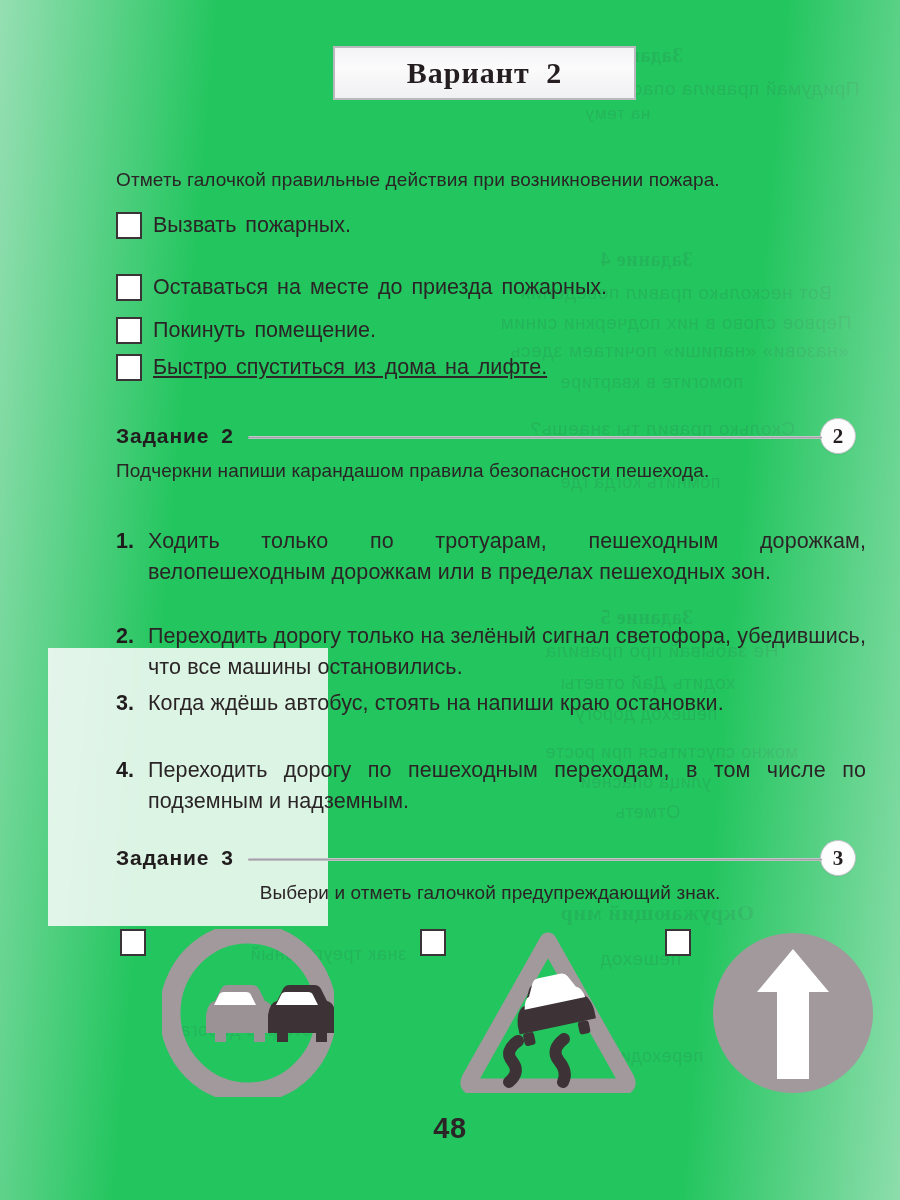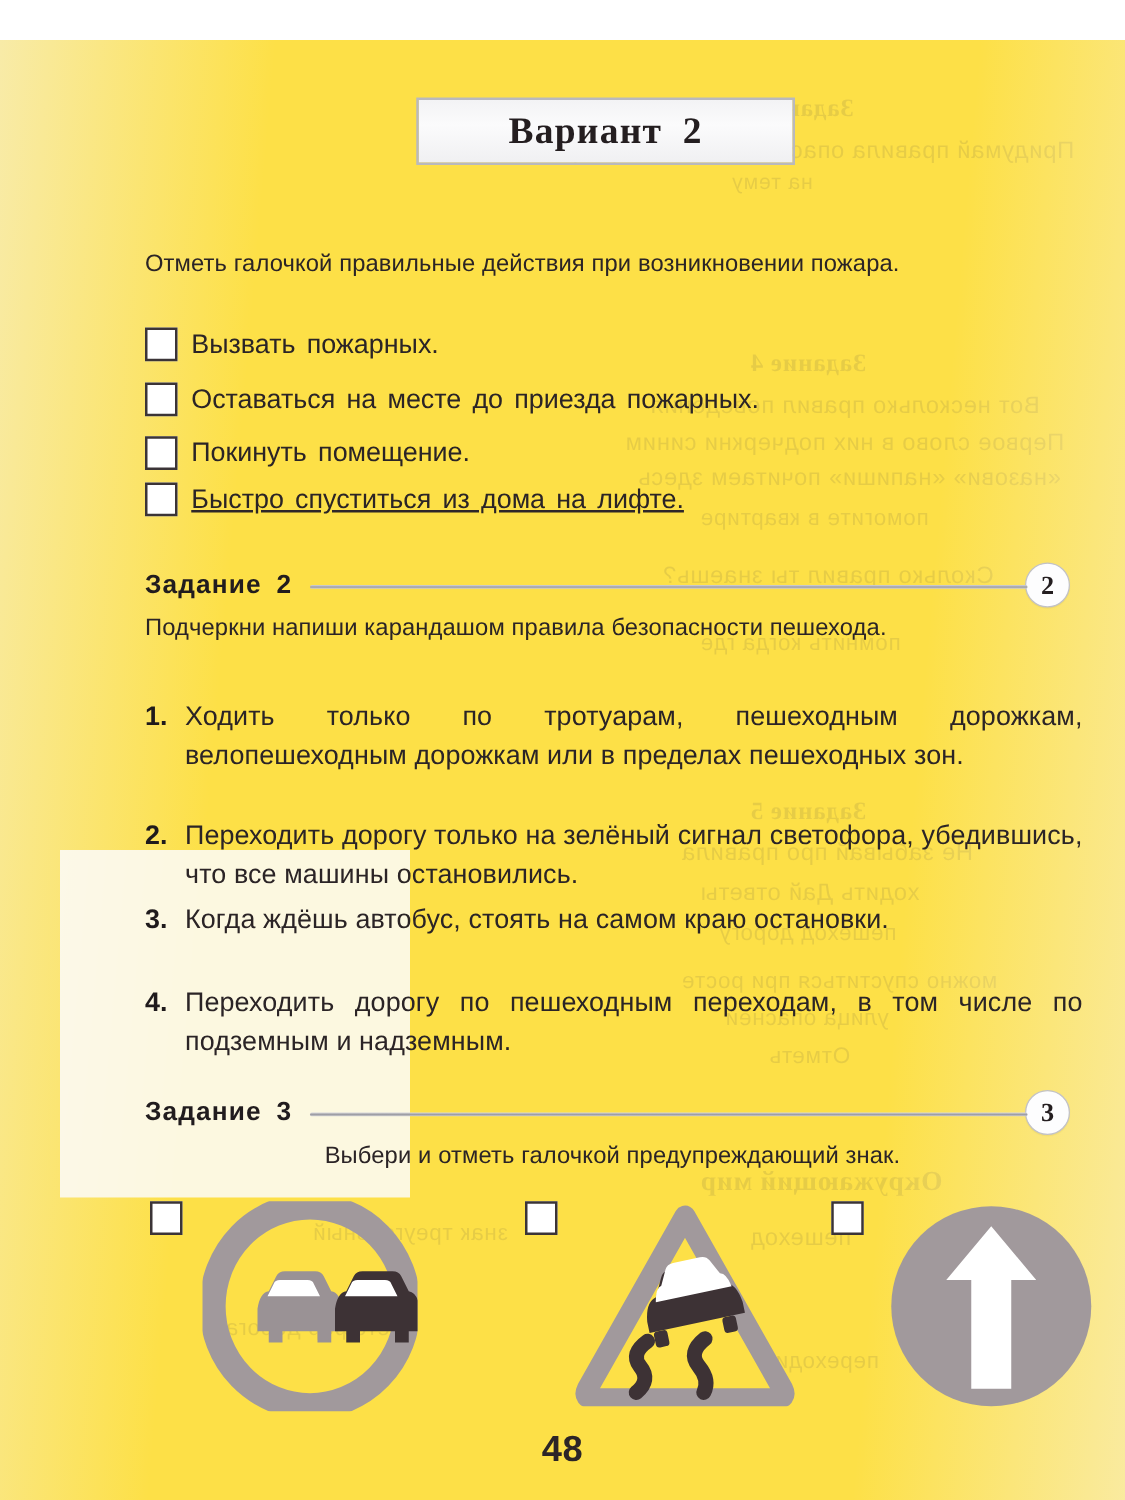--- a/index.html
+++ b/index.html
@@ -13,22 +13,21 @@
     position: relative;
     overflow: hidden;
     font-family: "Liberation Sans", "DejaVu Sans", sans-serif;
     color: #2f2729;
   }
 
   
   .page {
     position: absolute;
     inset: 0;
-    background: #fde047;
-    margin-top: 32px;
+    background: #22c55e;
   }
   .scan-band {
     position: absolute;
     left: 48px;
     top: 648px;
     width: 280px;
     height: 278px;
     background: #fbfbfc;
     opacity: .85;
     pointer-events: none;
@@ -247,21 +246,21 @@
   <div class="scan-band-2"></div>
   <div class="scan-band"></div>
 
   <div class="title-banner">
     <span class="label">Вариант  2</span>
   </div>
 
 
   <div class="prompt" style="top:164px;">Отметь галочкой правильные действия при возникновении пожара.</div>
 
-  <div class="opt" style="top:230px;">
+  <div class="opt" style="top:212px;">
     <span class="cbox"></span>
     <span class="otext">Вызвать  пожарных.</span>
   </div>
   <div class="opt" style="top:317px;">
     <span class="cbox"></span>
     <span class="otext">Покинуть  помещение.</span>
   </div>
   <div class="opt" style="top:274px;">
     <span class="cbox"></span>
     <span class="otext">Оставаться  на  месте  до  приезда  пожарных.</span>
@@ -282,21 +281,21 @@
   <div class="nitem" style="top:526px;">
     <span class="num">1.</span>
     <span class="ntext">Ходить только по тротуарам, пешеходным дорожкам, велопешеходным дорожкам или в пределах пешеходных зон.</span>
   </div>
   <div class="nitem" style="top:621px;">
     <span class="num">2.</span>
     <span class="ntext">Переходить дорогу только на зелёный сигнал светофора, убедившись, что все машины остановились.</span>
   </div>
   <div class="nitem" style="top:688px;">
     <span class="num">3.</span>
-    <span class="ntext">Когда ждёшь автобус, стоять на самом краю остановки.</span>
+    <span class="ntext">Когда ждёшь автобус, стоять на напиши краю остановки.</span>
   </div>
   <div class="nitem" style="top:755px;">
     <span class="num">4.</span>
     <span class="ntext">Переходить дорогу по пешеходным переходам, в том числе по подземным и надземным.</span>
   </div>
 
   <div class="task-head" style="top:838px;">
     <span class="tname">Задание  3</span>
     <span class="rule"></span>
     <span class="badge">3</span>

